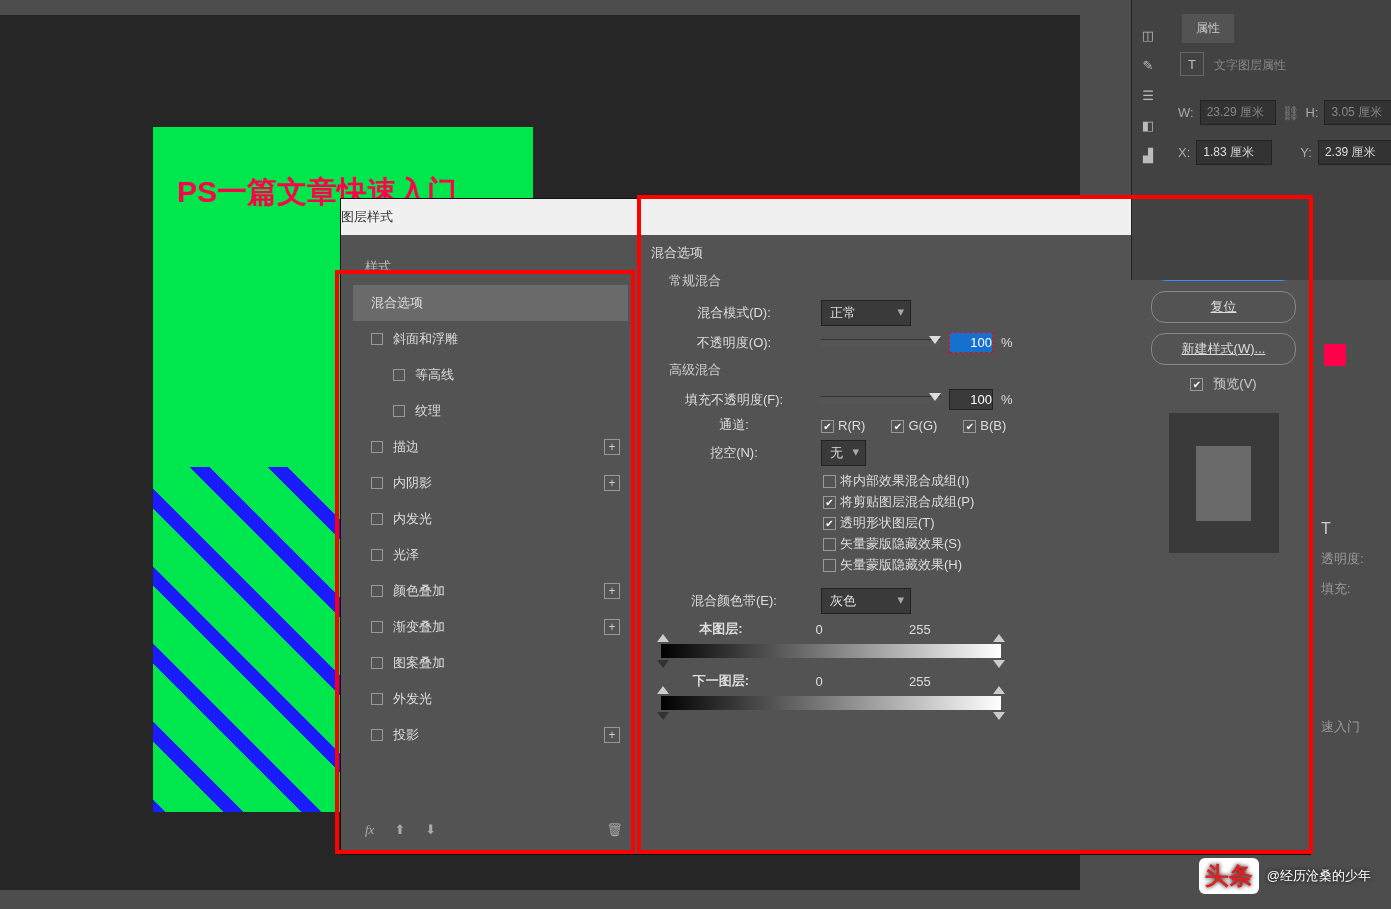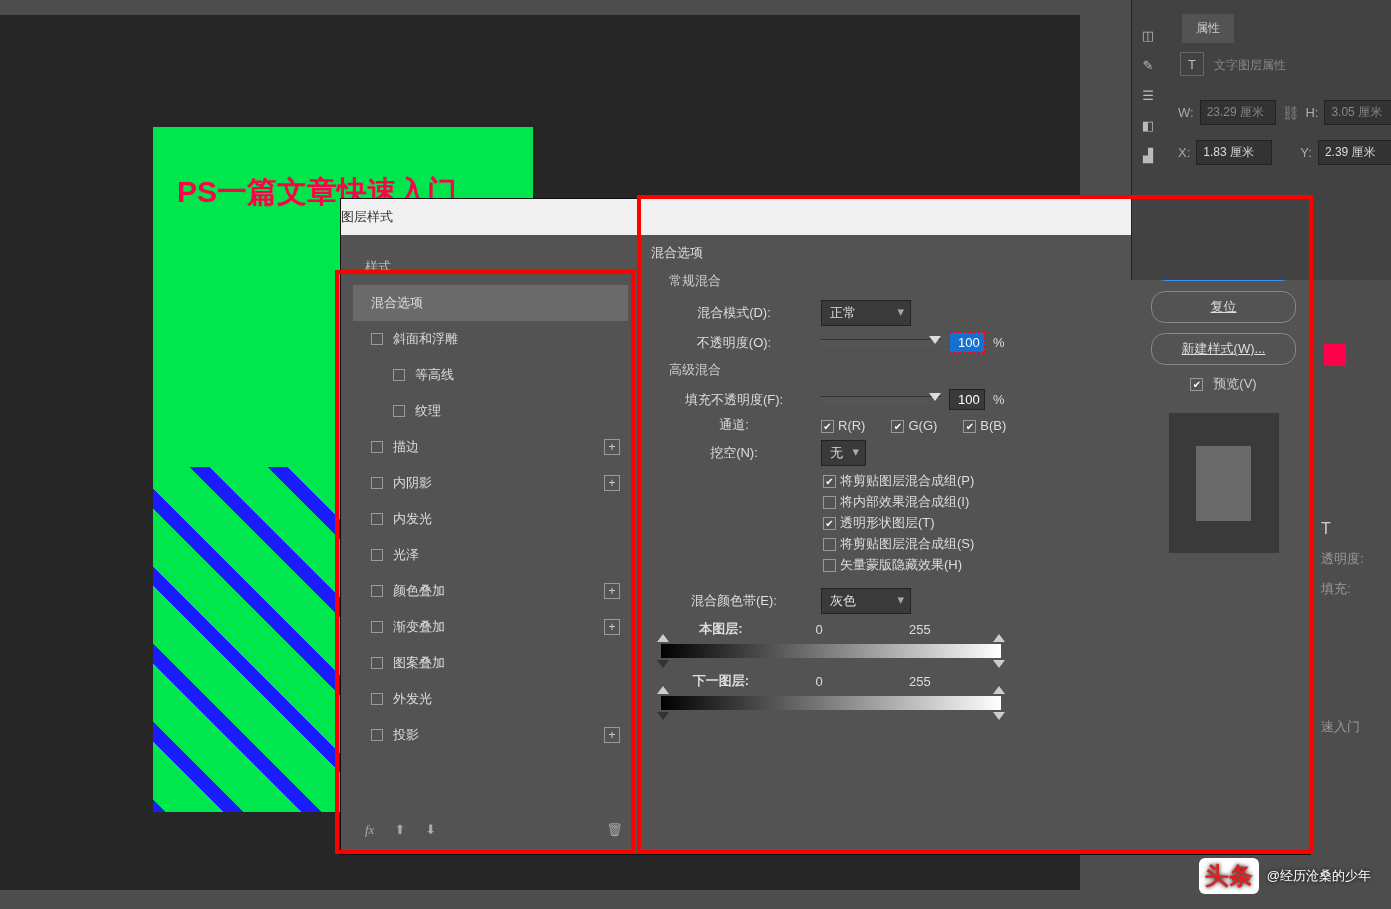--- a/index.html
+++ b/index.html
@@ -30,21 +30,21 @@
 .opts { position:absolute; left:310px; top:45px; width:480px; color:#ddd; }
 .opts-title { margin-bottom:10px; }
 .leg { margin:8px 0 10px 18px; color:#ccc; }
 .row { display:flex; align-items:center; margin:6px 0 6px 8px; }
 .lbl { width:150px; text-align:center; margin-right:12px; }
 .sel { background:#3a3a3a; border:1px solid #222; padding:3px 28px 3px 8px; color:#ddd; position:relative; min-width:90px; }
 .sel::after { content:"▾"; position:absolute; right:6px; color:#aaa; }
 .sel.sm { min-width:40px; padding-right:22px; }
 .slider { height:8px; width:120px; background:#555; border-top:1px solid #333; margin-right:8px; position:relative; }
 .slider::after { content:""; position:absolute; right:0; top:-4px; width:0; height:0; border-left:6px solid transparent; border-right:6px solid transparent; border-top:8px solid #ddd; }
-.numbox { width:36px; padding:2px 8px; background:#3a3a3a; border:1px solid #222; color:#fff; text-align:left; }
+.numbox { width:44px; padding:2px 0; background:#3a3a3a; border:1px solid #222; color:#fff; text-align:right; }
 .numbox.hl { background:#1670d0; border:1px dashed #ff0000; }
 .chan { display:flex; gap:26px; }
 .cb { width:13px; height:13px; border:1px solid #999; display:inline-flex; align-items:center; justify-content:center; font-size:10px; margin-right:4px; }
 .cb.on::before { content:"✔"; color:#fff; }
 .advlist { margin-left:172px; }
 .advlist .row { margin:3px 0; }
 
 .grad-lbl { width:140px; text-align:center; margin-right:8px;font-weight:bold; }
 .grad-bar { width:340px; height:14px; background:linear-gradient(to right,#000,#fff); position:relative; }
 .tri-up { width:0; height:0; border-left:6px solid transparent; border-right:6px solid transparent; border-bottom:8px solid #ccc; position:absolute; top:-10px; }
@@ -183,34 +183,34 @@
         <span><span class="cb on"></span><span>G(G)</span></span>
         <span><span class="cb on"></span><span>B(B)</span></span>
       </div>
     </div>
     <div class="row">
       <span class="lbl">挖空(N):</span>
       <span class="sel sm">无</span>
     </div>
     <div class="advlist">
       <div class="row">
+          <span class="cb"></span>
+          <span>将内部效果混合成组(I)</span>
+        </div>
+      <div class="row">
           <span class="cb on"></span>
           <span>将剪贴图层混合成组(P)</span>
         </div>
       <div class="row">
-          <span class="cb"></span>
-          <span>将内部效果混合成组(I)</span>
-        </div>
-      <div class="row">
           <span class="cb on"></span>
           <span>透明形状图层(T)</span>
         </div>
       <div class="row">
           <span class="cb"></span>
-          <span>将剪贴图层混合成组(S)</span>
+          <span>矢量蒙版隐藏效果(S)</span>
         </div>
       <div class="row">
           <span class="cb"></span>
           <span>矢量蒙版隐藏效果(H)</span>
         </div>
     </div>
 
     <div class="row" style="margin-top:14px">
       <span class="lbl">混合颜色带(E):</span>
       <span class="sel">灰色</span>

